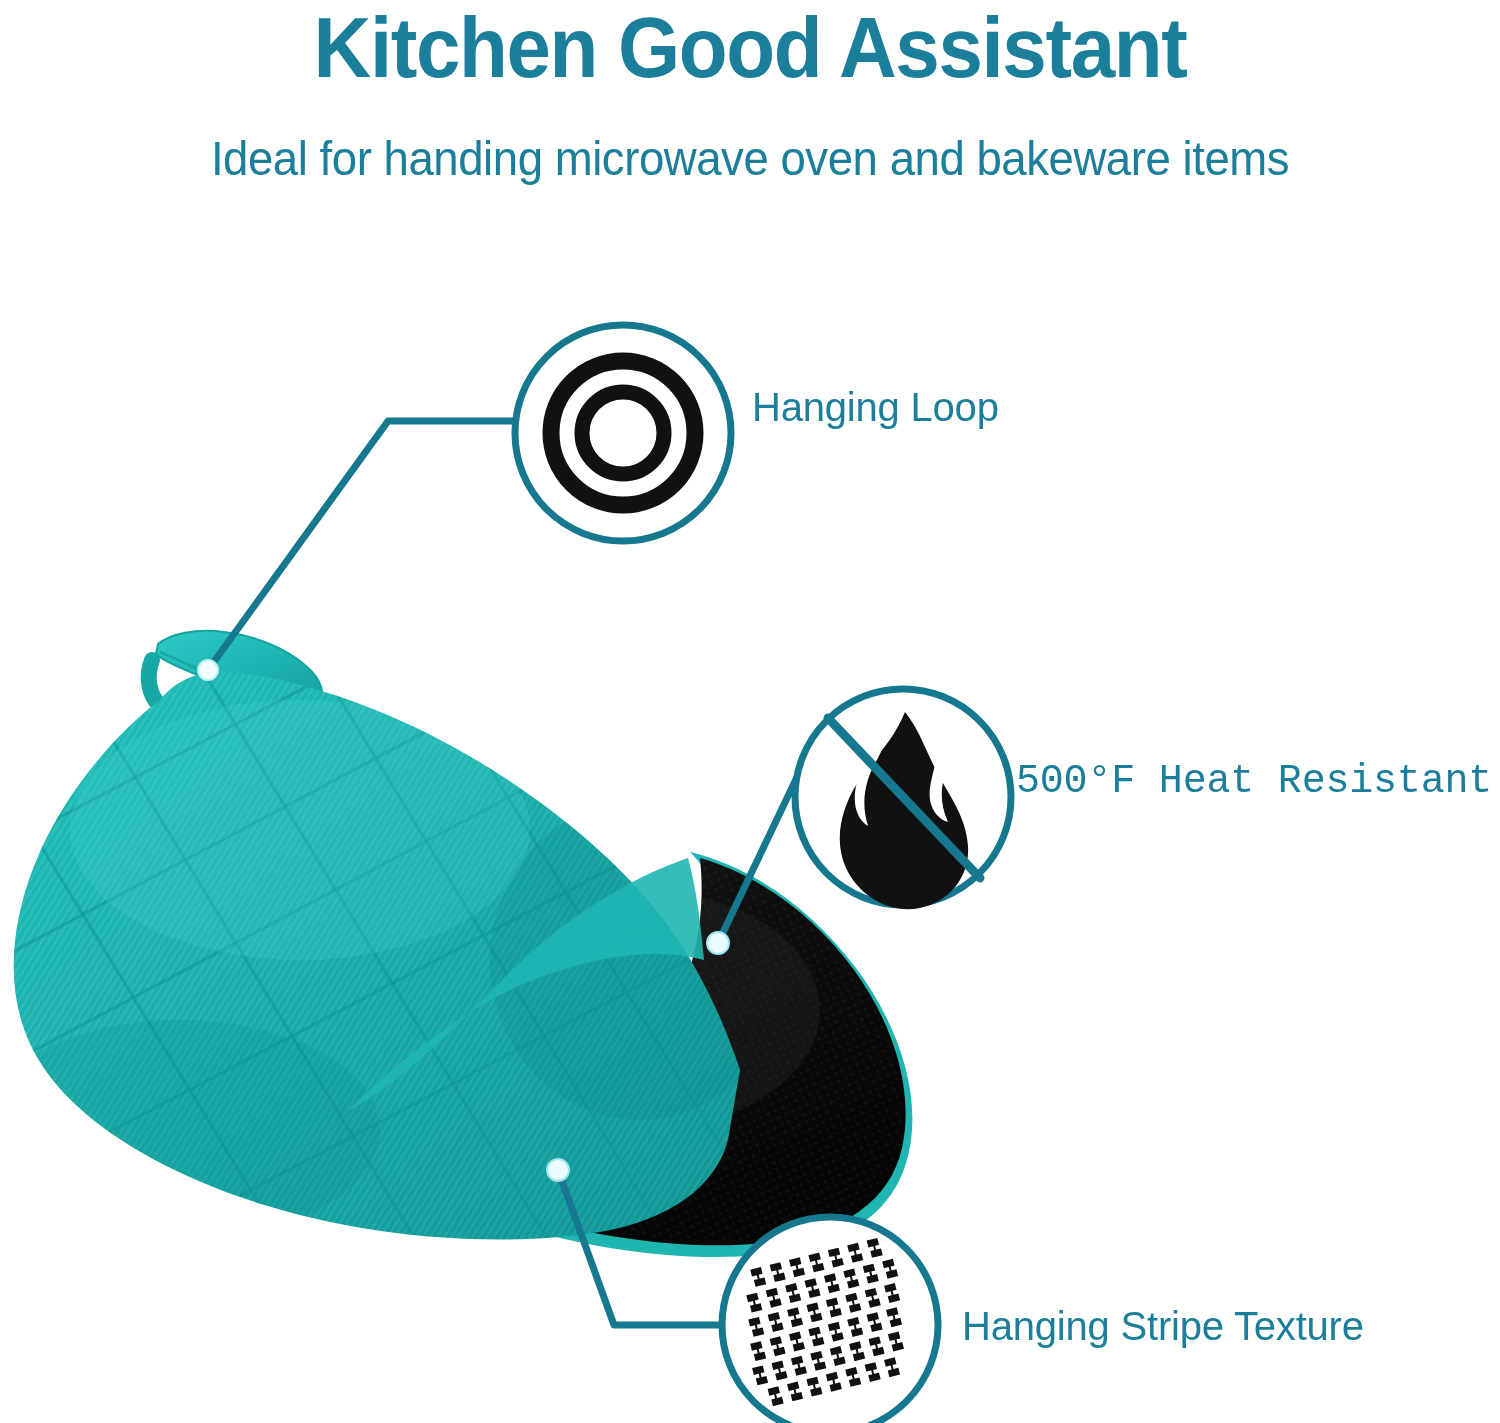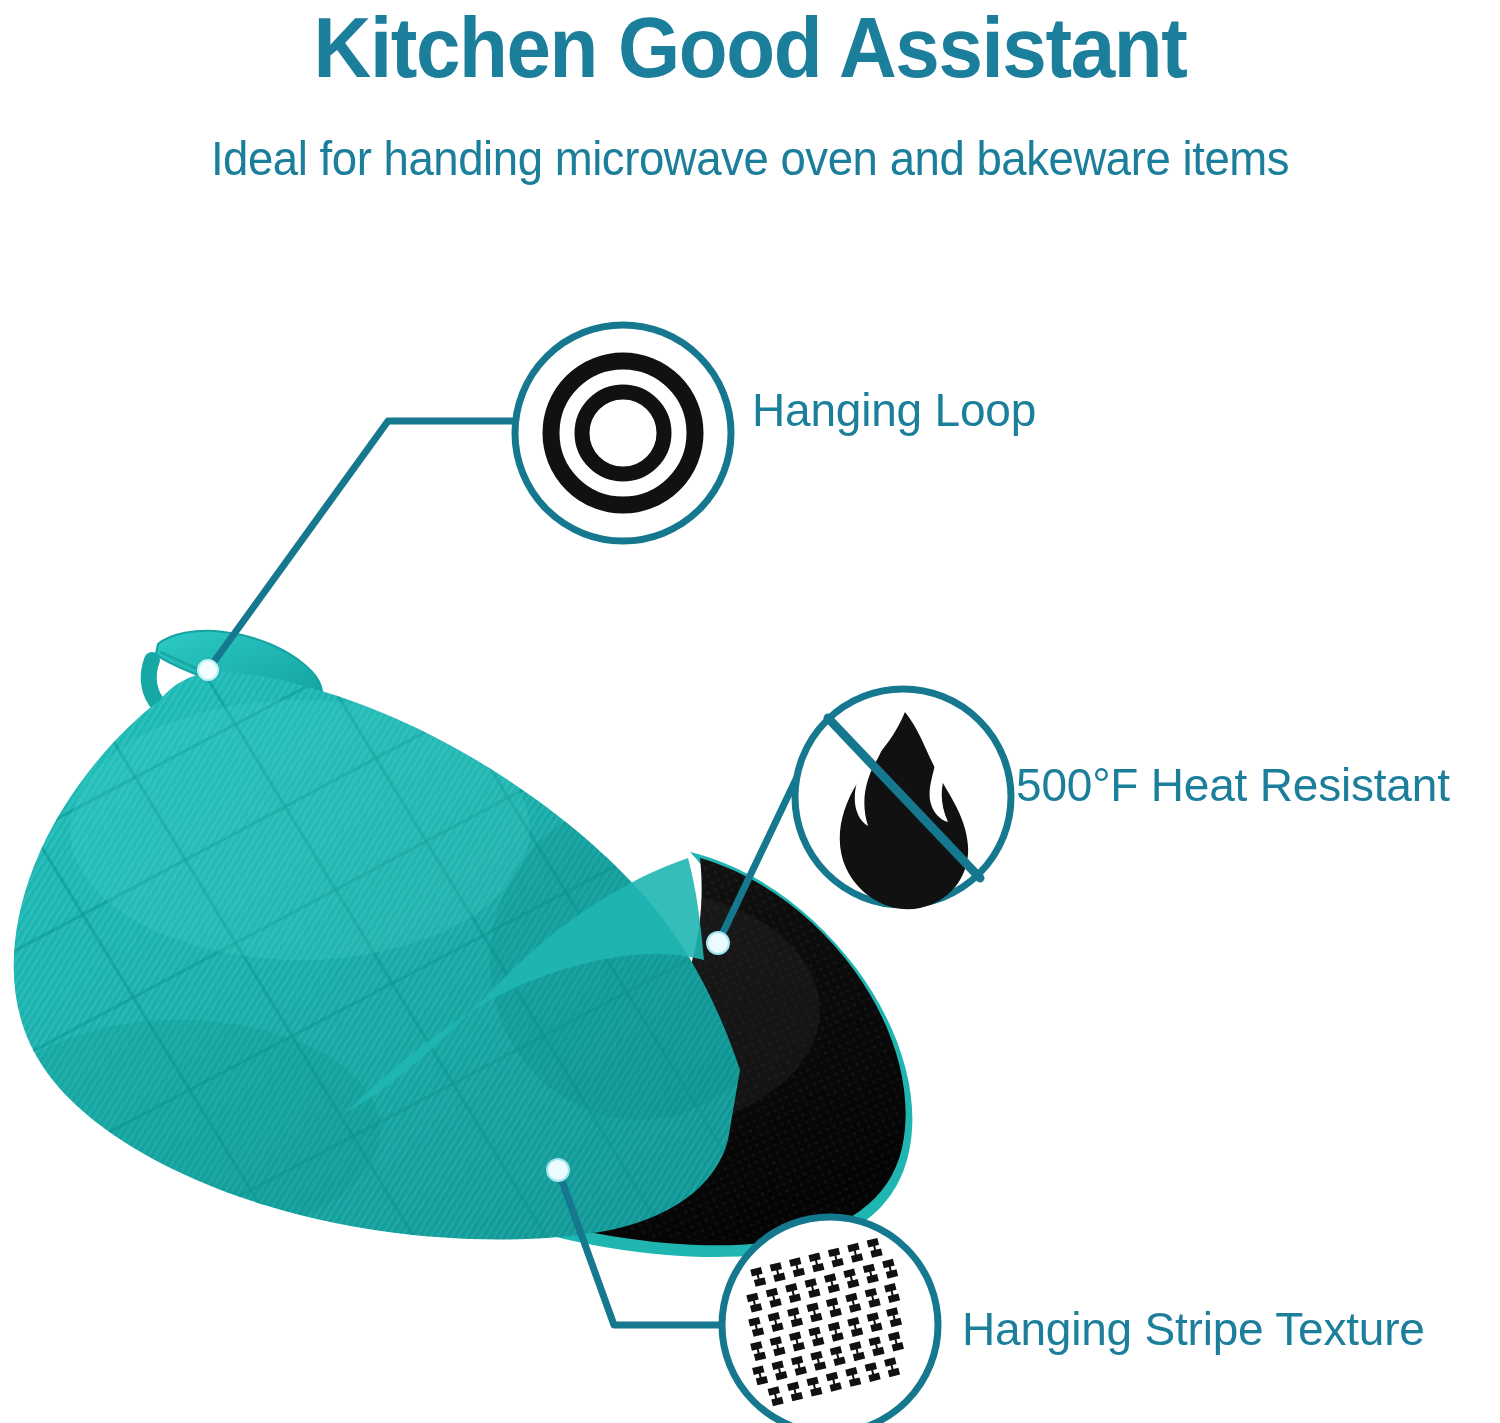--- a/index.html
+++ b/index.html
@@ -60,29 +60,29 @@
     left: 0;
     top: 0;
     width: 1500px;
     height: 1423px;
   }
 
   
   .callout-label {
     position: absolute;
     color: #1b7e9a;
-    font-size: 46px;
+    font-size: 40px;
     line-height: 1.0;
     font-weight: 400;
     letter-spacing: -0.2px;
     white-space: nowrap;
     font-family: "Liberation Sans Narrow", "Liberation Sans", sans-serif;
   }
   #label-hanging-loop { left: 752px; top: 387px; }
-  #label-heat         { left: 1016px; top: 762px; }
+  #label-heat         { left: 1016px; top: 762px; font-family: Liberation Mono, monospace; }
   #label-neoprene     { left: 962px; top: 1306px; }
 </style>
 </head>
 <body>
 
 <div id="page">
 
   <div id="header-block">
     <h1 id="main-title">Kitchen Good Assistant</h1>
     <p id="subtitle">Ideal for handing microwave oven and bakeware items</p>

